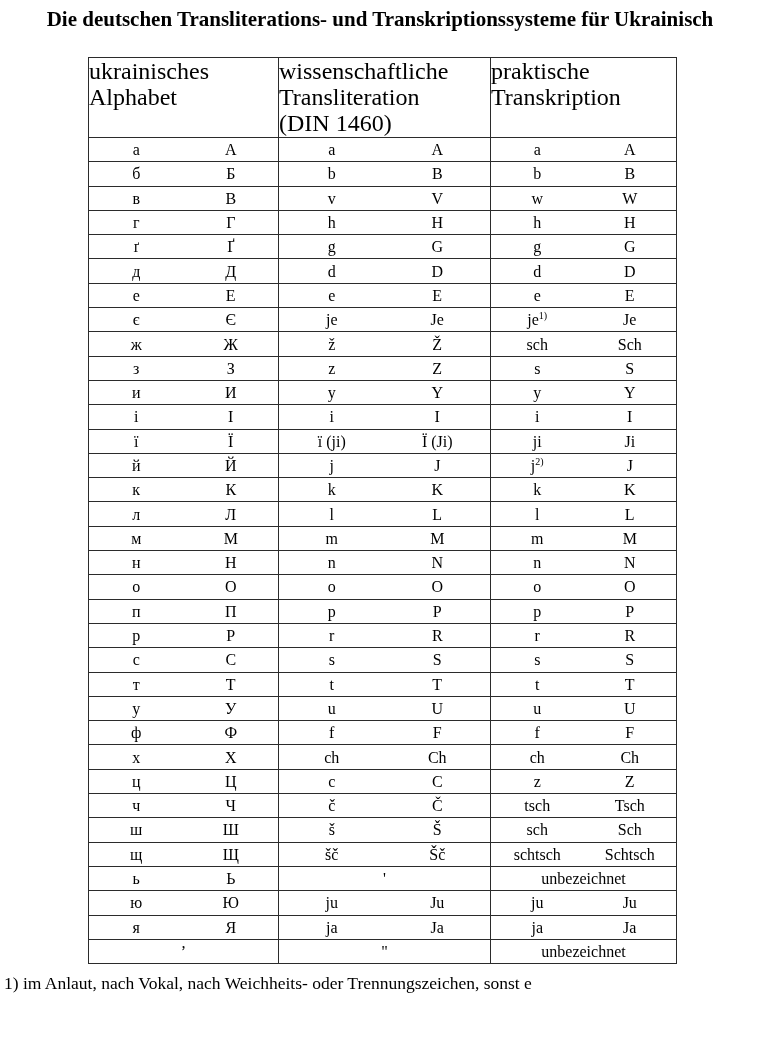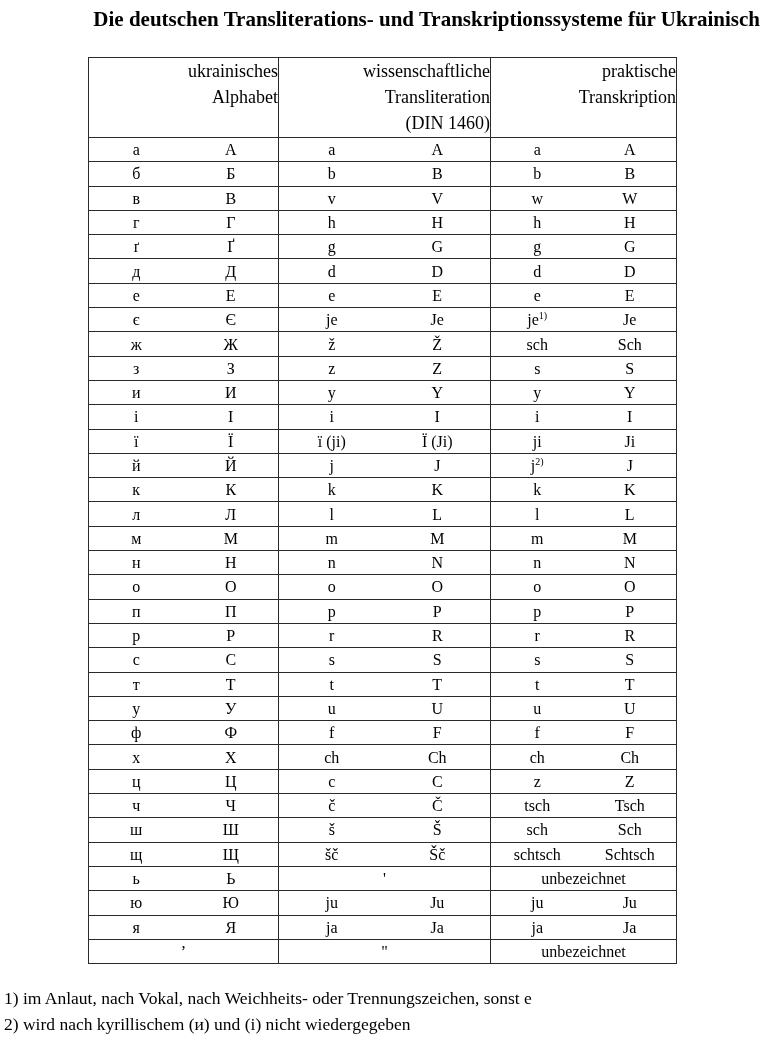--- a/index.html
+++ b/index.html
@@ -7,21 +7,21 @@
     padding: 0;
     background: #ffffff;
     width: 760px;
     height: 1064px;
     font-family: "Liberation Serif", "DejaVu Serif", serif;
     color: #000;
     overflow: hidden;
   }
   .title {
     padding-top: 5px;
-    text-align: right;
+    text-align: center;
     font-weight: bold;
     font-size: 21px;
     line-height: 28px;
   }
   table.translit {
     border-collapse: collapse;
     table-layout: fixed;
     margin: 24px 0 0 88px;
     width: 588px;
   }
@@ -29,23 +29,23 @@
     border: 1px solid #2b2b2b;
     padding: 0;
     font-weight: normal;
   }
   col.c1 { width: 190px; }
   col.c2 { width: 212px; }
   col.c3 { width: 186px; }
   th.colhead {
     height: 79px;
     vertical-align: top;
-    text-align: right;
+    text-align: left;
     font-weight: bold;
-    font-size: 18px;
+    font-size: 24px;
     line-height: 26px;
     padding-top: 3px;
   }
   td.cell {
     height: 23.3px;
     font-size: 16px;
     line-height: 23px;
     vertical-align: middle;
   }
   .pair {
@@ -58,21 +58,21 @@
     white-space: nowrap;
   }
   td.center-cell { text-align: center; }
   .center-val { display: inline-block; }
   sup.fnref {
     font-size: 10px;
     line-height: 0;
     vertical-align: super;
   }
   .footnotes {
-    margin: 21px 0 0 4px;
+    margin: 6px 0 0 4px;
     font-size: 17.5px;
     line-height: 26px;
   }
 </style>
 </head>
 <body>
 
 <div class="title">
   <div>Die deutschen Transliterations- und Transkriptionssysteme für Ukrainisch</div>
 </div>
@@ -744,14 +744,13 @@
       <tr>
         <td class="cell center-cell"><span class="center-val">’</span></td>
         <td class="cell center-cell"><span class="center-val">"</span></td>
         <td class="cell center-cell"><span class="center-val">unbezeichnet</span></td>
       </tr>
     </tbody>
 </table>
 
 <div class="footnotes">
   <div>1) im Anlaut, nach Vokal, nach Weichheits- oder Trennungszeichen, sonst e</div>
-  <div>2) wird nach kyrillischem (и) und (i) nicht wiedergegeben</div>
 </div>
 
 </body></html>

